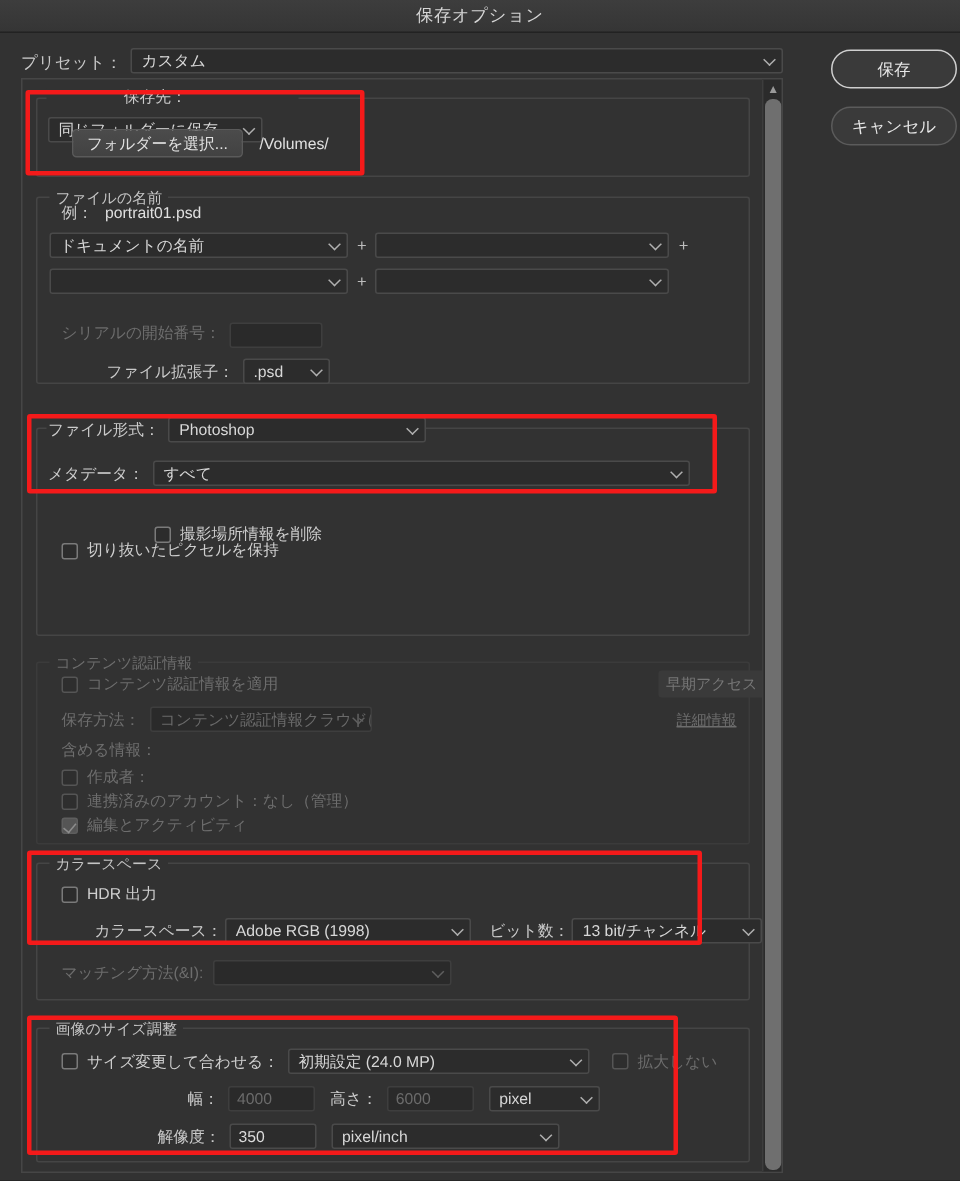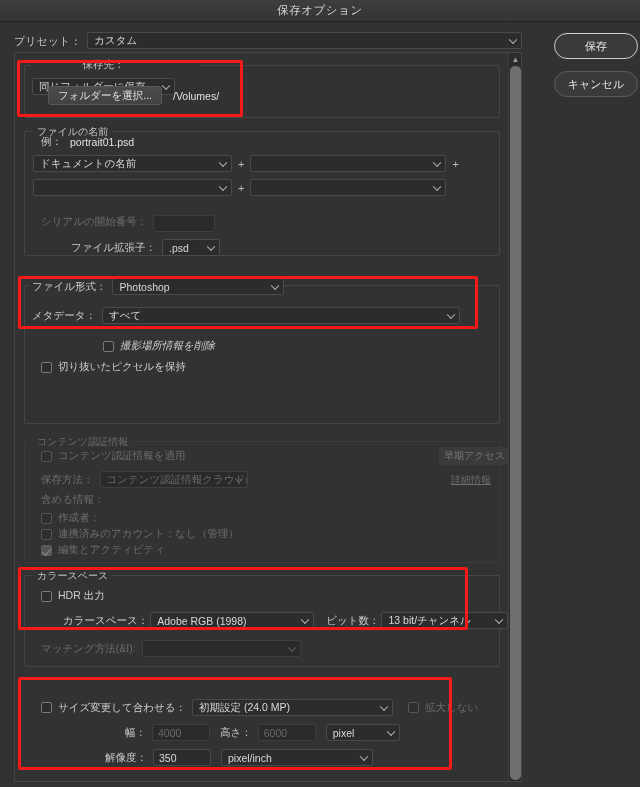--- a/index.html
+++ b/index.html
@@ -280,21 +280,21 @@
         <div class="select" style="width:172px;">
           <span>Photoshop</span>
         </div>
       </div>
       <div style="position:absolute; left:17px; top:254px; display:flex; align-items:center; gap:6px;">
         <span class="lbl">メタデータ：</span>
         <div class="select" style="width:358px;">
           <span>すべて</span>
         </div>
       </div>
-      <div class="check" style="position:absolute; left:88px; top:286px;font-style:italic;">
+      <div class="check" style="position:absolute; left:88px; top:296px;">
         <span class="box"></span>
         <span>撮影場所情報を削除</span>
       </div>
       <div class="check" style="position:absolute; left:26px; top:307px;">
         <span class="box"></span>
         <span>切り抜いたピクセルを保持</span>
       </div>
 
       <div class="group dim" style="left:9px; top:388px; width:476px; height:122px;">
         <span class="legend dim">コンテンツ認証情報</span>
@@ -344,20 +344,23 @@
           <span>13 bit/チャンネル</span>
         </div>
       </div>
       <div style="position:absolute; left:26px; top:587px; display:flex; align-items:center; gap:6px;">
         <span class="lbl dim">マッチング方法(&amp;I):</span>
         <div class="select dim" style="width:159px;">
           <span></span>
         </div>
       </div>
 
+      <div class="group" style="left:9px; top:632px; width:476px; height:90px;">
+        <span class="legend">画像のサイズ調整</span>
+      </div>
       <div style="position:absolute; left:26px; top:646px; display:flex; align-items:center; gap:6px;">
         <div class="check">
           <span class="box"></span>
           <span>サイズ変更して合わせる：</span>
         </div>
         <div class="select" style="width:201px;">
           <span>初期設定 (24.0 MP)</span>
         </div>
         <div class="check dim" style="margin-left:9px;">
           <span class="box"></span>

